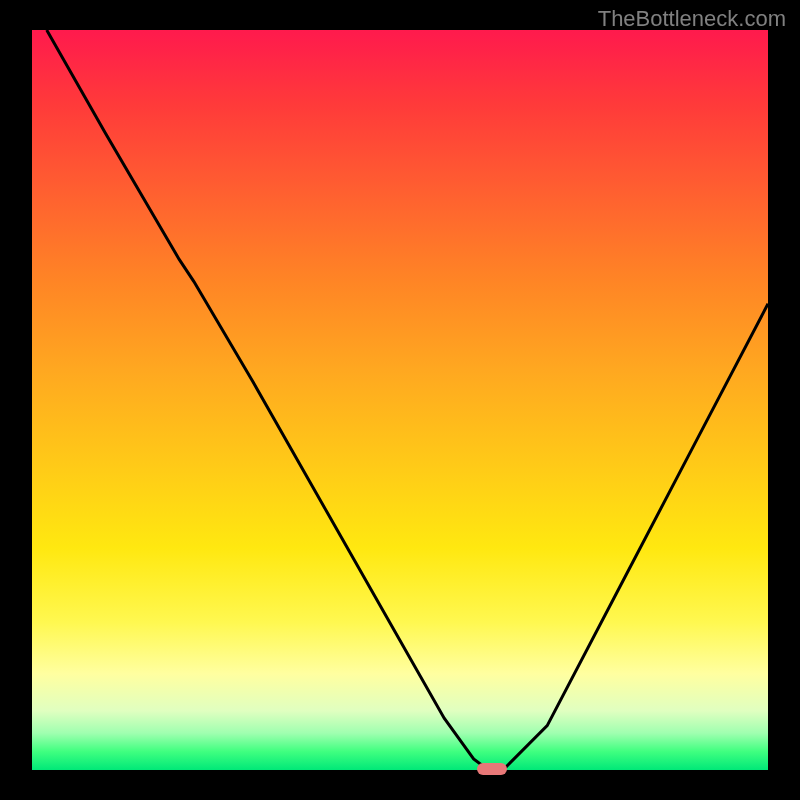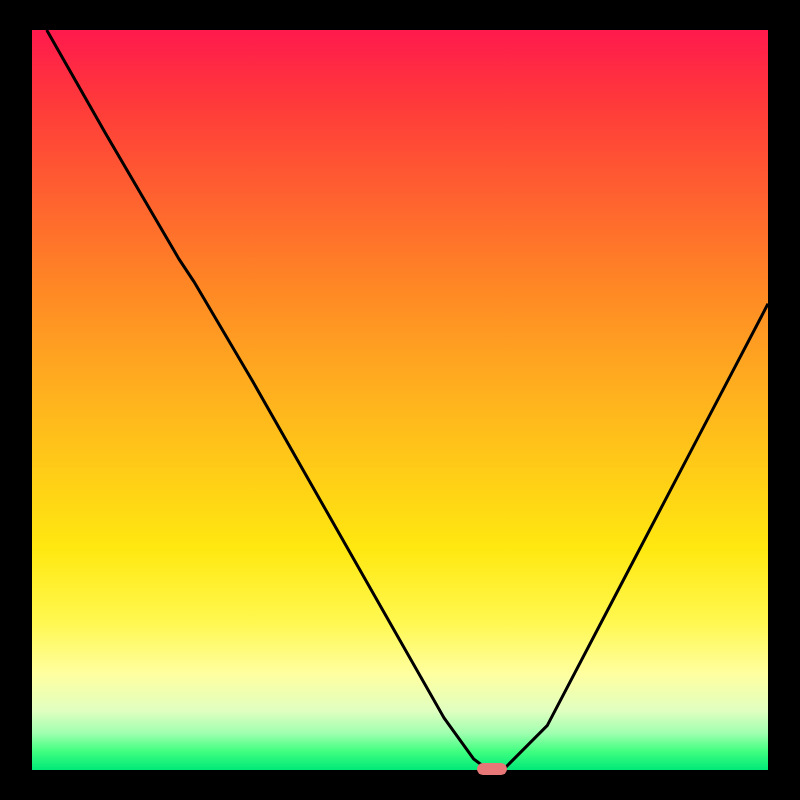--- a/index.html
+++ b/index.html
@@ -69,20 +69,21 @@
     background: #e87878;
     border-radius: 6px;
     z-index: 6;
   }
 </style>
 </head>
 <body>
 
 <div class="container">
 
+  <div class="watermark">TheBottleneck.com</div>
 
   <div class="plot-area">
     <div class="gradient-bg"></div>
 
     <svg class="curve" viewBox="0 0 736 740" preserveAspectRatio="none">
       <path id="curve-path" d="M14.7 0.0 L73.6 103.6 L147.2 229.4 L161.9 251.6 L220.8 351.5 L294.4 481.0 L368.0 610.5 L412.2 688.2 L441.6 728.9 L456.3 740.0 L471.0 740.0 L515.2 695.6 L588.8 555.0 L662.4 414.4 L736.0 273.8 " stroke="#000" stroke-width="3" fill="none"></path>
     </svg>
 
     <div class="marker" id="marker" style="left: 445.28px; top: 733px; width: 29.44px; background: rgb(232, 120, 120);"></div>
   </div>

